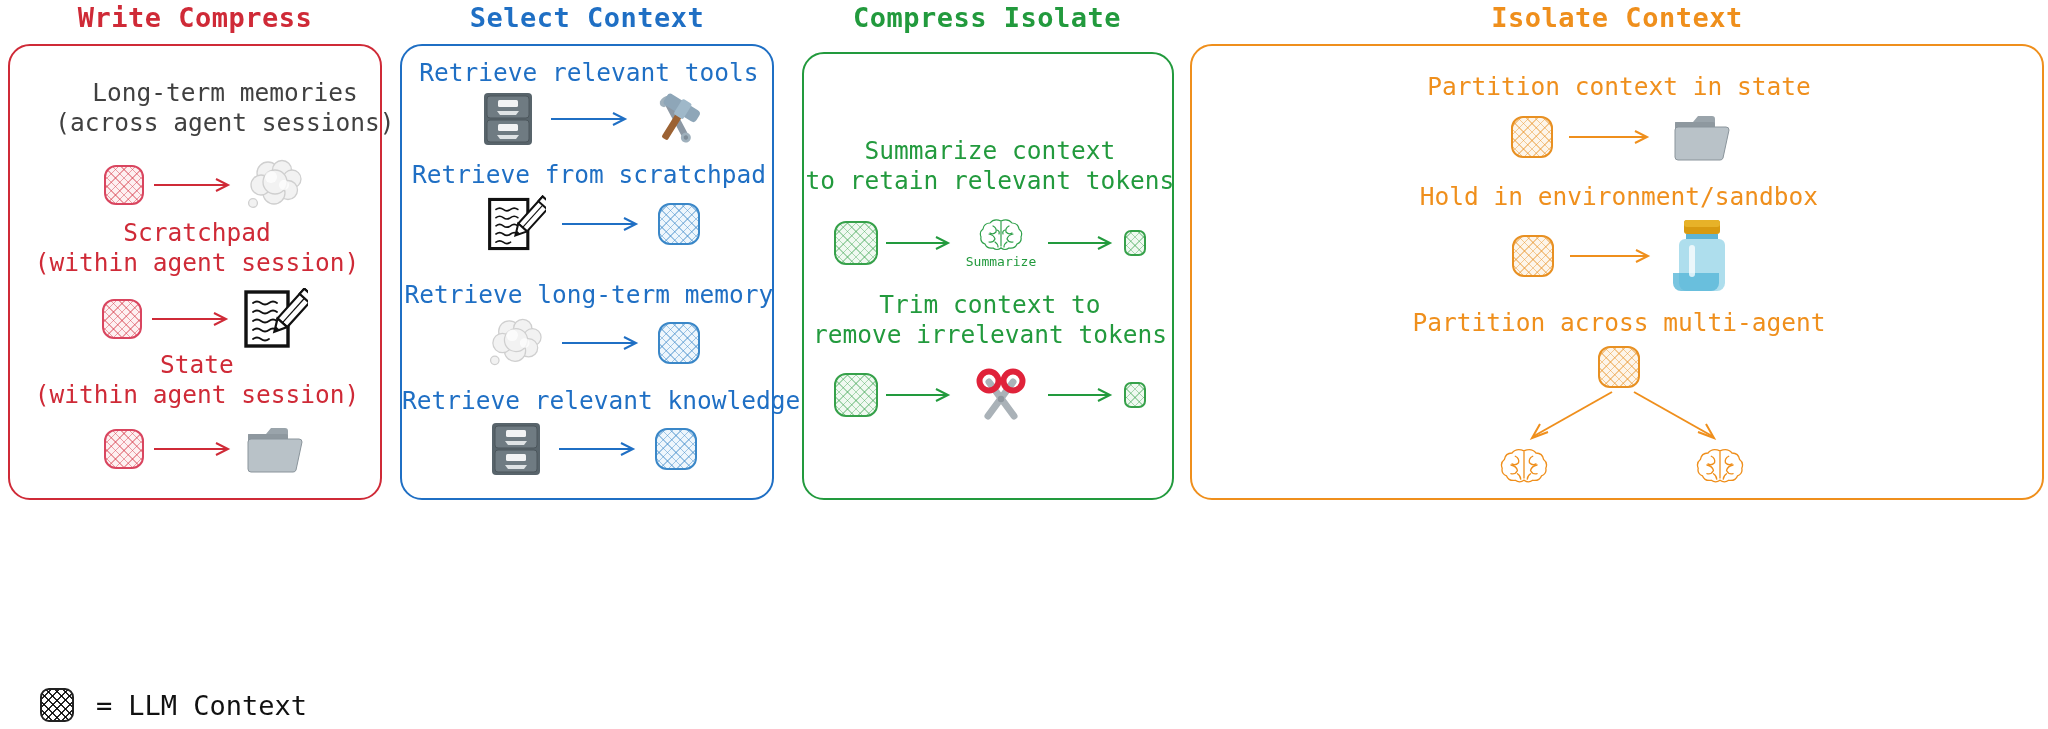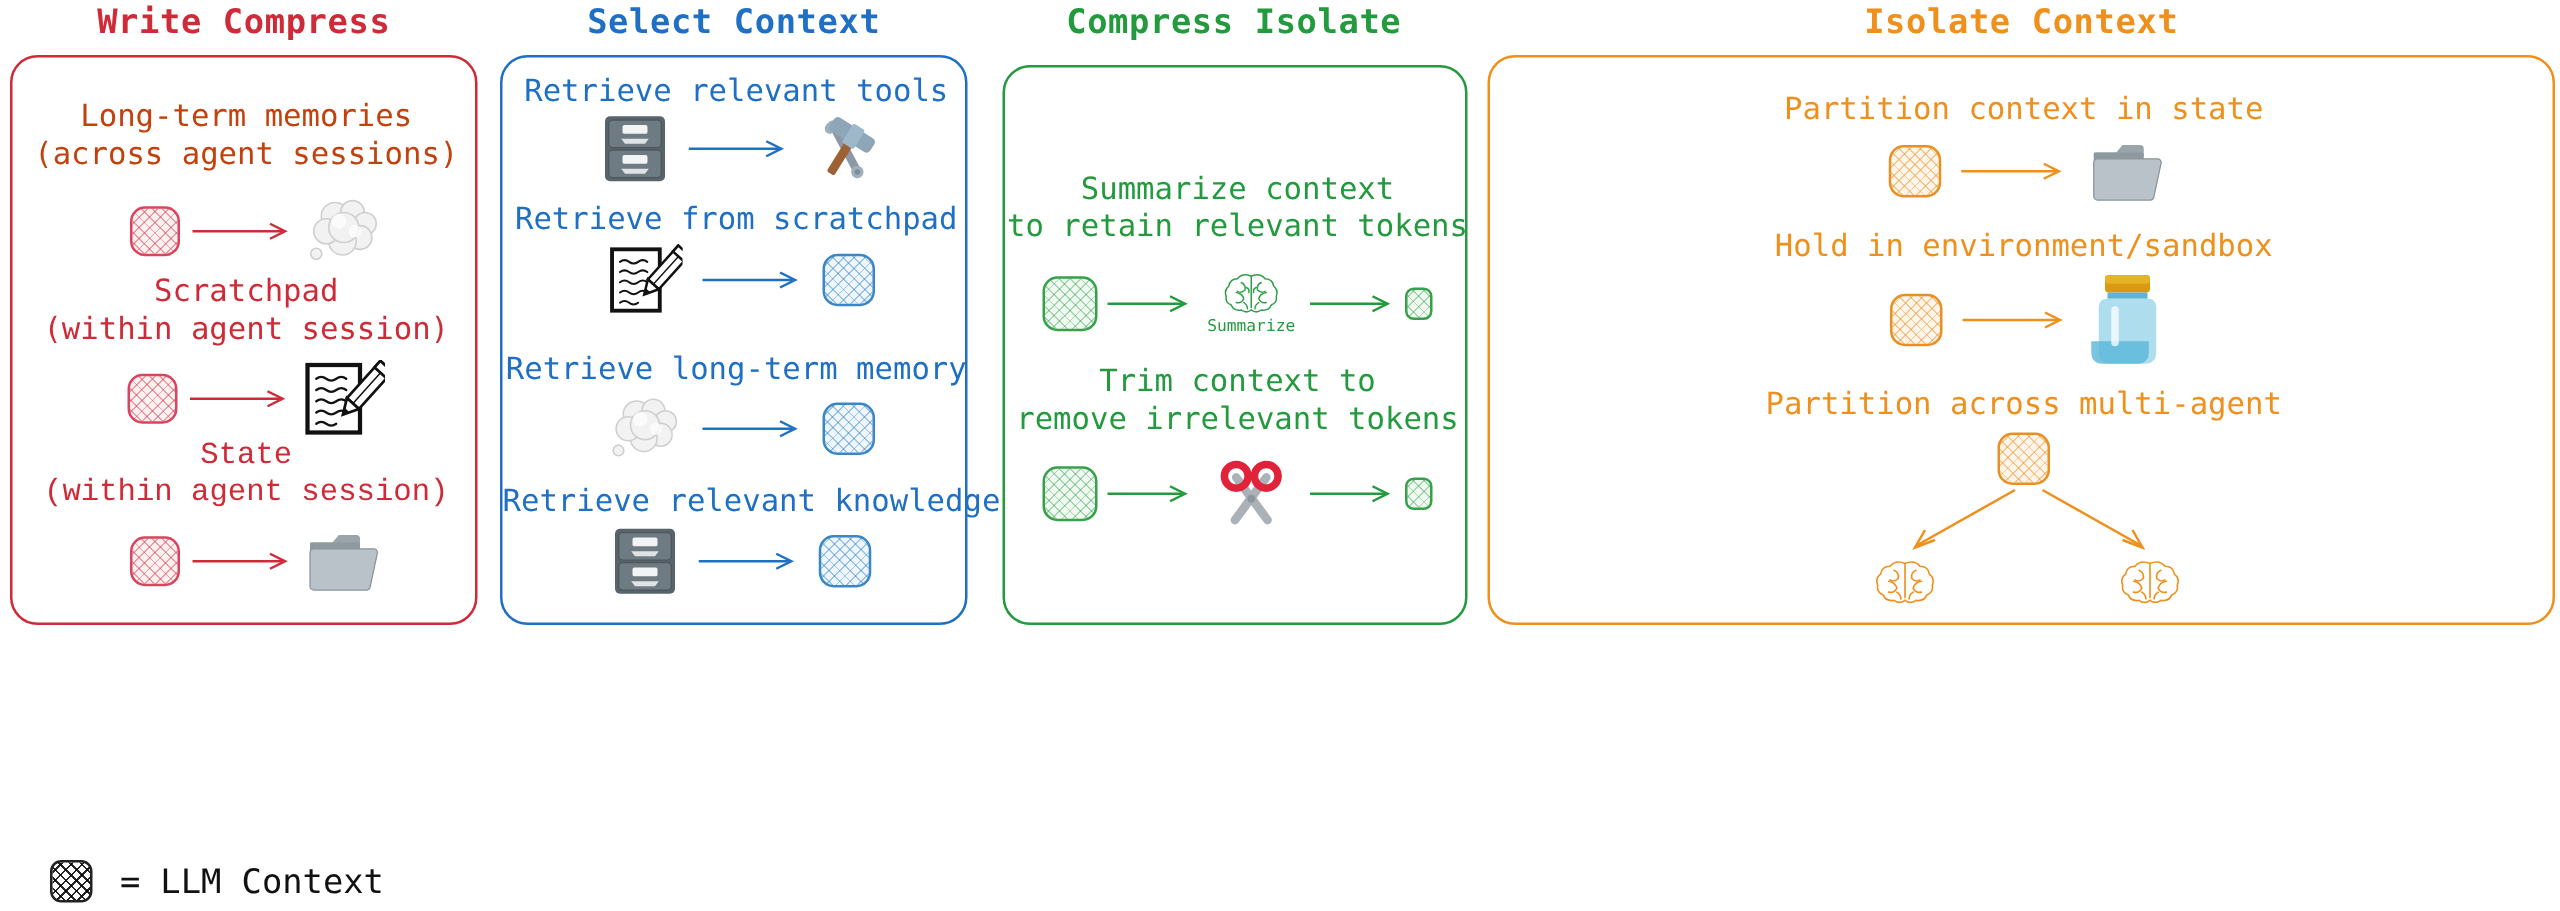--- a/index.html
+++ b/index.html
@@ -104,21 +104,21 @@
 <body>
 
 <div class="canvas">
 
   <div class="col" style="left:0;width:390px;">
     <div class="col-title" style="position:absolute;left:0;top:4px;width:390px;color:#cf2a37;">Write Compress</div>
 
     <div class="panel" style="left:8px;top:44px;width:374px;height:456px;border-color:#cf2a37;">
       <div class="panel-inner">
 
-        <div class="row-label" style="position:absolute;left:0;top:32px;width:374px;color:#c2410c;">
+        <div class="row-label" style="position:absolute;left:0;top:32px;width:374px;color:#404040;padding-left:28px;">
           <div>Long-term memories</div>
           <div>(across agent sessions)</div>
         </div>
         <div class="flowrow" style="position:absolute;left:70px;top:106px;width:250px;height:66px;">
           <div class="chip red" style="width:40px;height:40px;"></div>
           <svg class="arrow" width="84" height="20" viewBox="0 0 84 20" style="margin:0 8px;">
             <line x1="2" y1="10" x2="74" y2="10" stroke="#cf2a37" stroke-width="2"></line>
             <polyline points="64,4 76,10 64,16" fill="none" stroke="#cf2a37" stroke-width="2"></polyline>
           </svg>
           <svg class="icon" width="62" height="56" viewBox="0 0 62 56">
@@ -161,21 +161,21 @@
             <g transform="rotate(42 44 30)">
               <rect x="38" y="-4" width="13" height="40" fill="#fff" stroke="#111" stroke-width="2.2"></rect>
               <rect x="38" y="-4" width="13" height="7" fill="#fff" stroke="#111" stroke-width="2.2"></rect>
               <polygon points="38,36 44.5,48 51,36" fill="#fff" stroke="#111" stroke-width="2.2"></polygon>
               <polygon points="41.5,43 44.5,48 47.5,43" fill="#111"></polygon>
               <line x1="44.5" y1="3" x2="44.5" y2="36" stroke="#111" stroke-width="1.2"></line>
             </g>
           </svg>
         </div>
 
-        <div class="row-label" style="position:absolute;left:0;top:304px;width:374px;color:#cf2a37;font-family:Liberation Mono, monospace;">
+        <div class="row-label" style="position:absolute;left:0;top:304px;width:374px;color:#cf2a37;">
           <div>State</div>
           <div>(within agent session)</div>
         </div>
         <div class="flowrow" style="position:absolute;left:70px;top:370px;width:250px;height:66px;">
           <div class="chip red" style="width:40px;height:40px;"></div>
           <svg class="arrow" width="84" height="20" viewBox="0 0 84 20" style="margin:0 8px;">
             <line x1="2" y1="10" x2="74" y2="10" stroke="#cf2a37" stroke-width="2"></line>
             <polyline points="64,4 76,10 64,16" fill="none" stroke="#cf2a37" stroke-width="2"></polyline>
           </svg>
           <svg class="icon" width="62" height="54" viewBox="0 0 62 54">

